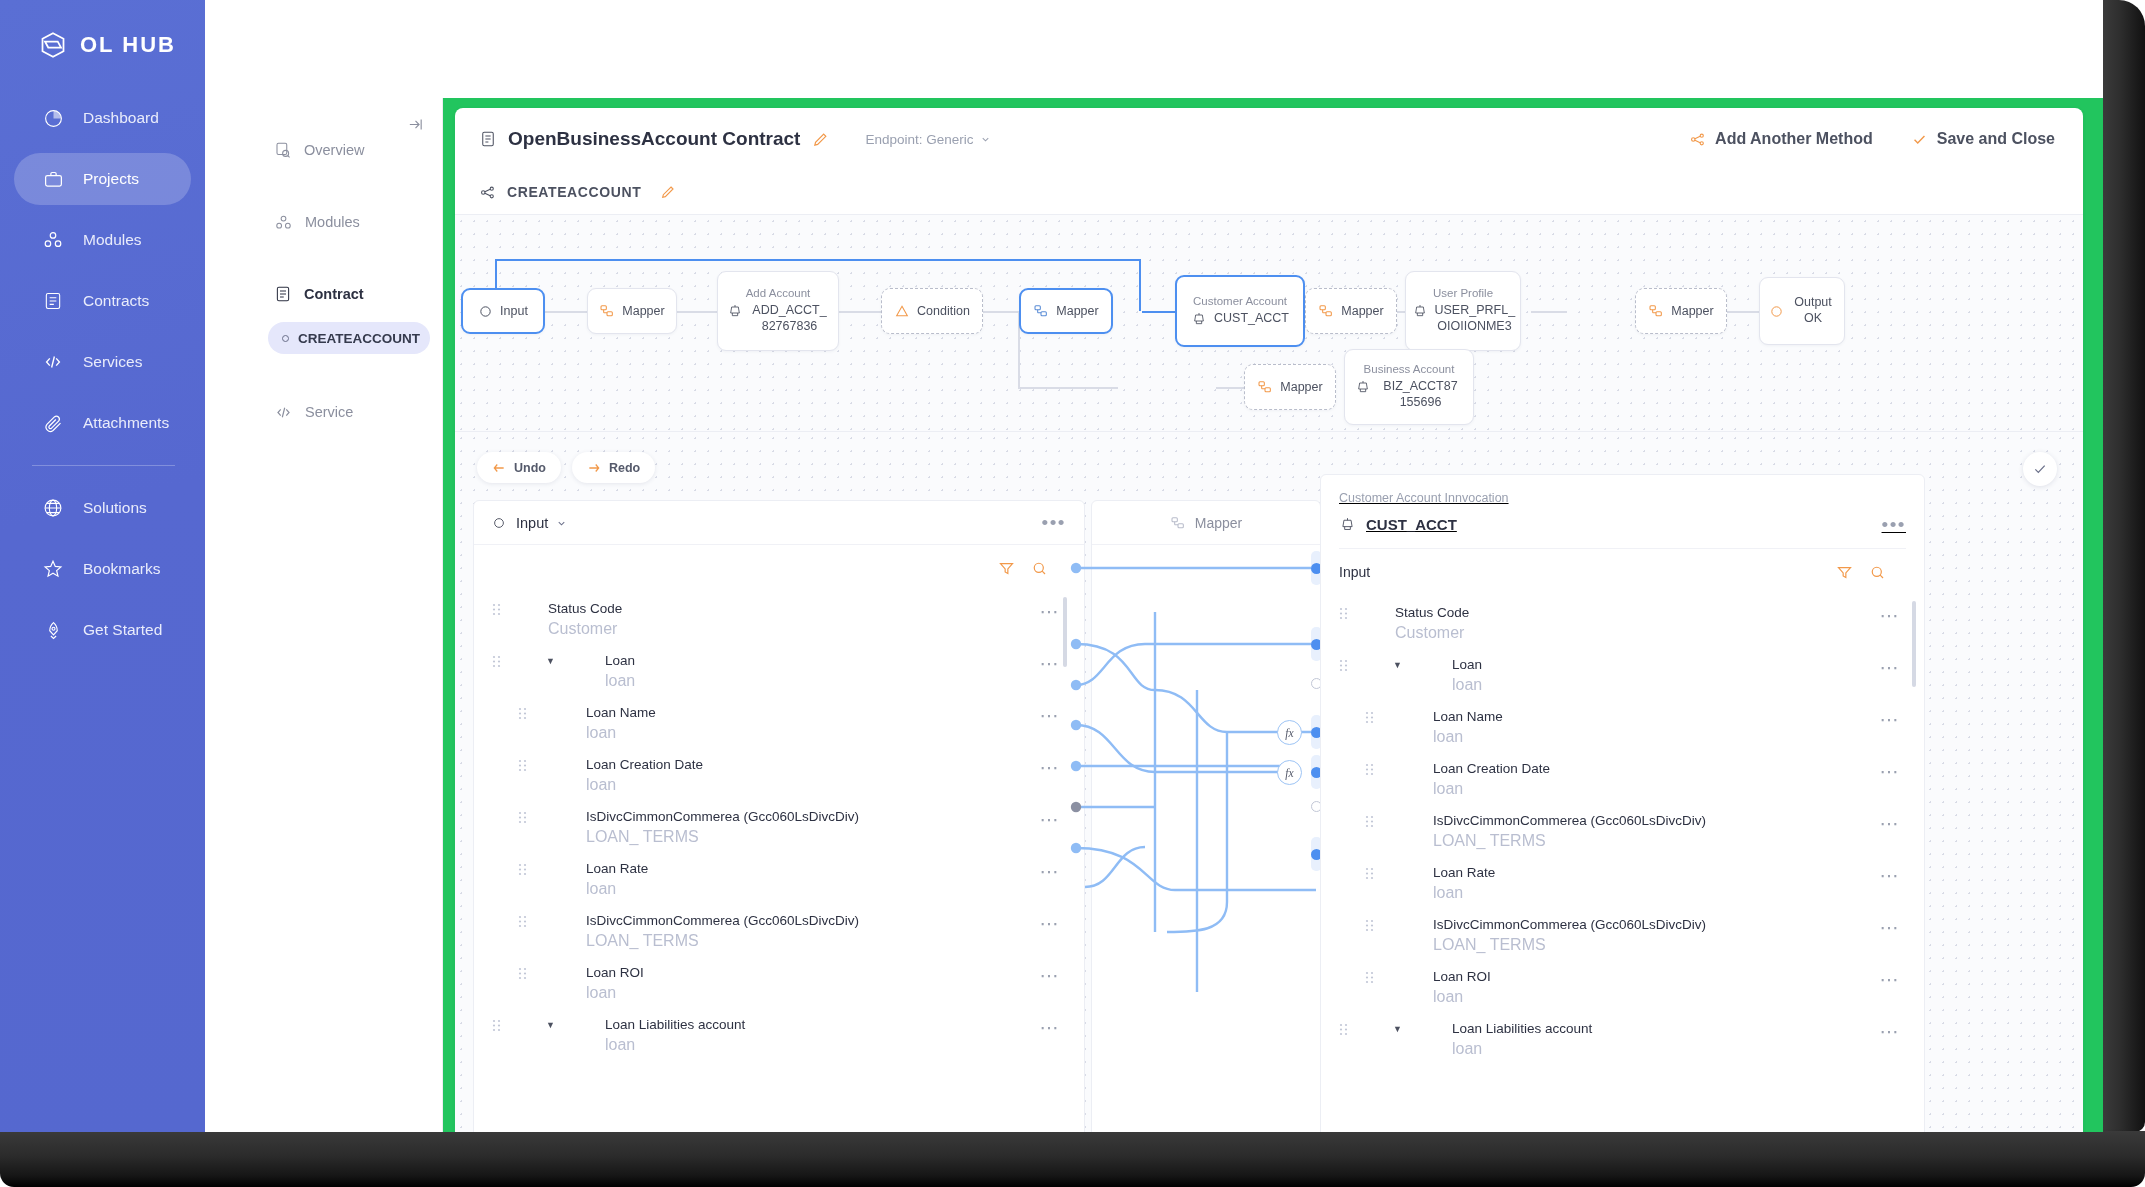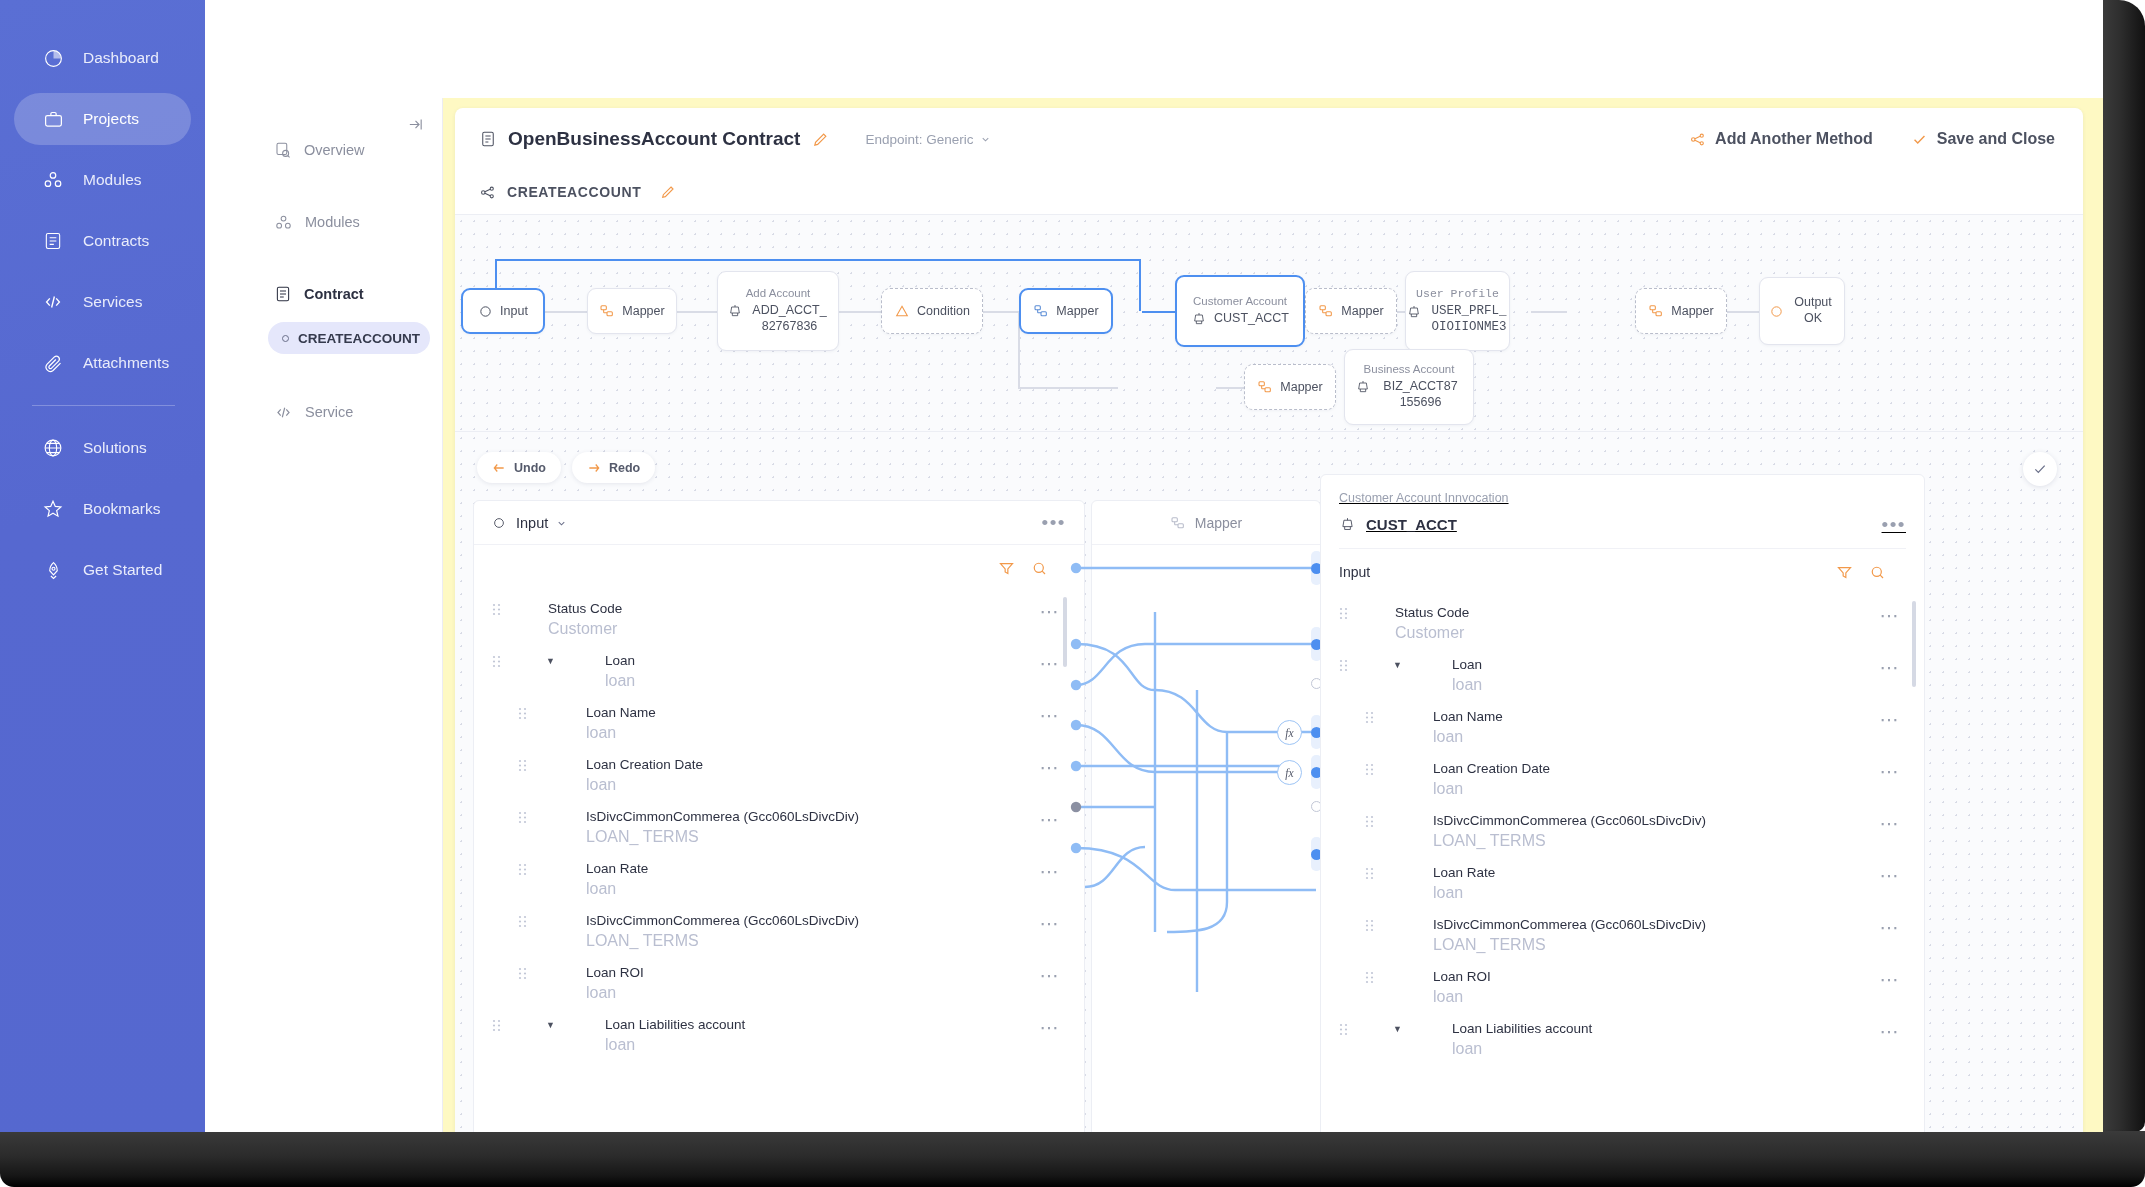--- a/index.html
+++ b/index.html
@@ -70,21 +70,21 @@
     display:flex; align-items:center; gap:9px;
     margin:8px 12px 0 10px; height:32px; padding-left:14px;
     font-size:13.5px; color:#353a4d; font-weight:600;
     background:#e5e7fb; border-radius:18px; cursor:pointer;
   }
   .dot-o { width:7px; height:7px; border-radius:50%; border:1.5px solid #6b708a; }
 
   
   #content {
     position:absolute; left:443px; top:98px; right:0; bottom:0;
-    background:#fef9c3; padding:12px 0 0 0;
+    background:#22c55e; padding:12px 0 0 0;
   }
   .card {
     position:absolute; left:12px; top:10px; right:20px; bottom:-200px;
     background:#fff; border-radius:8px; box-shadow:0 1px 4px rgba(30,40,90,.07);
   }
   .card-head { height:62px; display:flex; align-items:center; padding:0 28px 0 24px; }
   .ch-title { font-size:19px; font-weight:700; color:#2d3142; margin-left:11px; }
   .endpoint { font-size:13.5px; color:#9aa0b0; margin-left:36px; display:flex; align-items:center; gap:6px; cursor:pointer;}
   .head-actions { margin-left:auto; display:flex; align-items:center; gap:38px; }
   .hact { display:flex; align-items:flex-end; gap:9px; font-size:16px; color:#4c5160; font-weight:600; cursor:pointer; }
@@ -166,20 +166,29 @@
 <body>
 
 <div id="device">
   <div class="frame-right"></div>
   <div class="frame-shadow"></div>
   <div class="frame-bottom"></div>
 
   <div id="screen">
 
     <div id="sidebar">
+      <div class="brand">
+        <span>
+          <svg width="30" height="30" viewBox="0 0 24 24" fill="none" stroke="#fff" stroke-width="1.4">
+            <path d="M12 2.6 20.4 7v10L12 21.4 3.6 17V7z"></path>
+              <path d="M5.6 9.2h10.2L18.4 14H8.2z"></path>
+          </svg>
+        </span>
+        <span class="brand-text">OL  HUB</span>
+      </div>
 
       <div class="nav">
         <div class="nav-item">
           <span class="nav-ico">
             <svg width="21" height="21" viewBox="0 0 24 24" fill="none" stroke="#fff" stroke-width="1.3">
                 <circle cx="12" cy="12" r="9"></circle>
                 <path d="M12 12V3a9 9 0 0 1 9 9z" fill="rgba(255,255,255,.55)" stroke="none"></path>
               </svg>
           </span>
           <span>Dashboard</span>
@@ -495,21 +504,21 @@
                   <svg width="16" height="16" viewBox="0 0 24 24" fill="none" stroke="#f2994a" stroke-width="1.6">
                     <rect x="3" y="4" width="8" height="6" rx="1.5"></rect>
                     <rect x="12" y="13" width="8" height="6" rx="1.5"></rect>
                     <path d="M7 10v4.5M7 14.5h5"></path>
                   </svg>
                 </span>
               <span>Mapper</span>
             </div>
           </div>
 
-          <div class="node" style="left:950px; top:56px; width:105px; height:80px;font-family:Liberation Mono, monospace;">
+          <div class="node" style="left:950px; top:56px; width:116px; height:80px;">
             <div class="node-cap">User Profile</div>
             <div class="node-row" style="align-items:flex-start">
               <span>
                   <svg width="16" height="16" viewBox="0 0 24 24" fill="none" stroke="#4c5160" stroke-width="1.3">
                     <path d="M12 3v3M7 6h10l1.5 9H5.5z"></path>
                     <path d="M8 15v4h8v-4"></path>
                   </svg>
                 </span>
               <span class="node-val" style="max-width:80px">USER_PRFL_ OIOIIONME3</span>
             </div>

